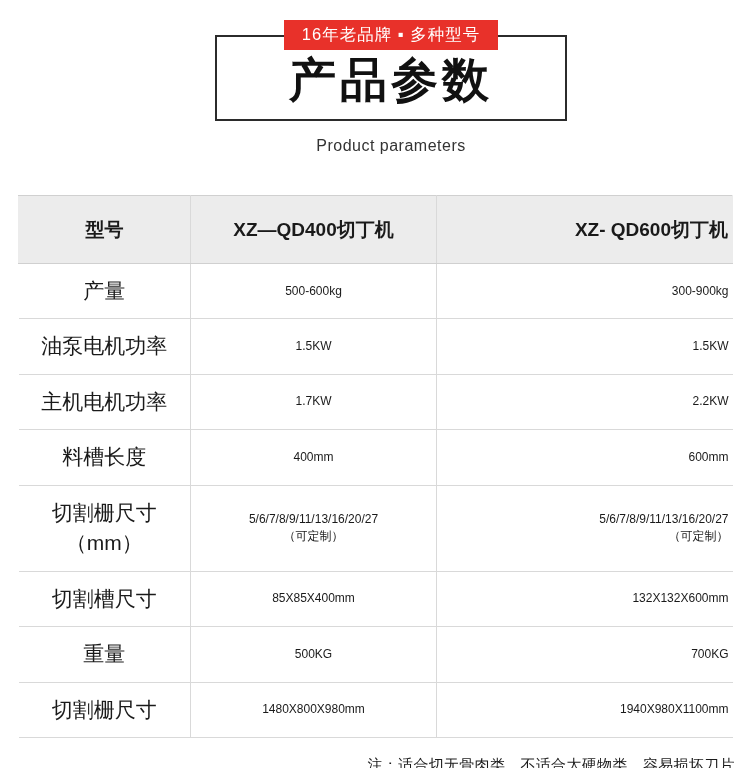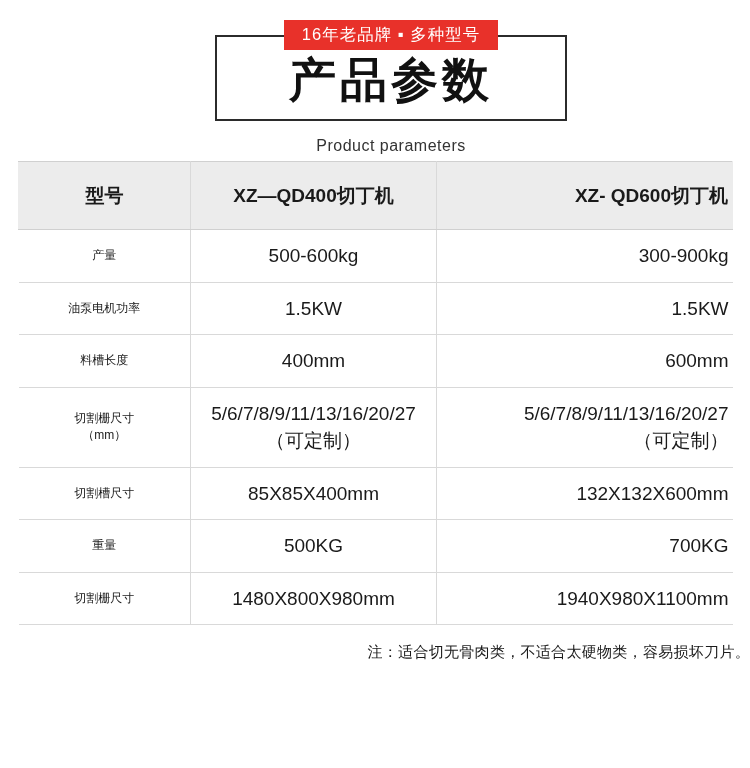--- a/index.html
+++ b/index.html
@@ -61,50 +61,50 @@
   }
   .title-en {
     margin-top: 16px;
     font-size: 16px;
     color: #333333;
     letter-spacing: 0.5px;
   }
 
   
   .table-wrap {
-    margin: 6px 18px 0 18px;
+    margin: 40px 18px 0 18px;
     width: 714px;
   }
   table.spec {
     border-collapse: collapse;
     width: 714px;
     table-layout: fixed;
   }
   table.spec td {
     border: 1px solid #d9d9d9;
     text-align: center;
     vertical-align: middle;
-    font-size: 19px;
+    font-size: 12px;
     color: #1a1a1a;
     padding: 12px 4px;
     line-height: 1.45;
   }
   table.spec tr.head td {
     background: #ececec;
     font-size: 19px;
     font-weight: bold;
     padding: 20px 4px;
     border-top: 1px solid #d0d0d0;
     border-bottom: 1px solid #d0d0d0;
   }
   table.spec tr.head td:first-child { border-left: 1px solid #ececec; }
   table.spec tr.head td:last-child { border-right: 1px solid #ececec; }
   table.spec td.label {
     border-left: none;
-    font-size: 12px;
+    font-size: 21px;
   }
   table.spec td.last {
     border-right: none;
     text-align: right;
   }
   .col-label { width: 172px; }
   .col-a { width: 246px; }
   .col-b { width: 296px; }
   .twoline { line-height: 1.55; }
 
@@ -149,20 +149,25 @@
           <td class="last">300-900kg</td>
         </tr>
 
 
         <tr>
           <td class="label">油泵电机功率</td>
           <td>1.5KW</td>
           <td class="last">1.5KW</td>
         </tr>
 
+        <tr>
+          <td class="label">主机电机功率</td>
+          <td>1.7KW</td>
+          <td class="last">2.2KW</td>
+        </tr>
 
         <tr>
           <td class="label">料槽长度</td>
           <td>400mm</td>
           <td class="last">600mm</td>
         </tr>
 
         <tr>
           <td class="label twoline">
             <div>切割栅尺寸</div>

